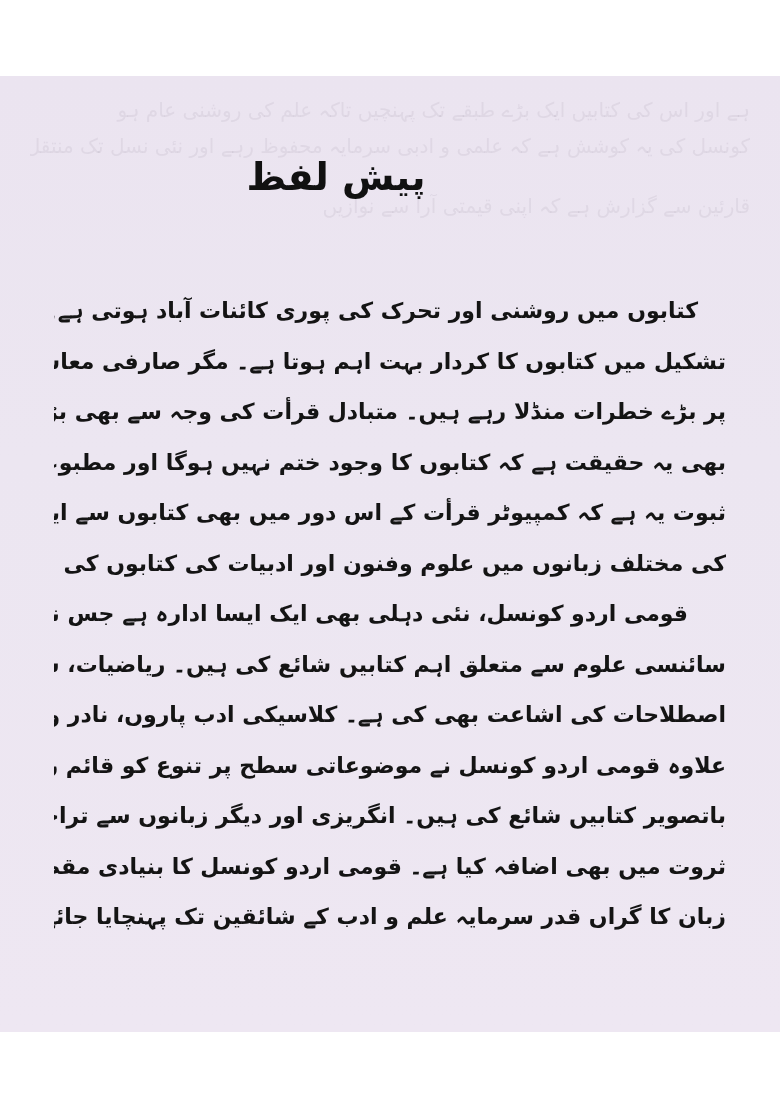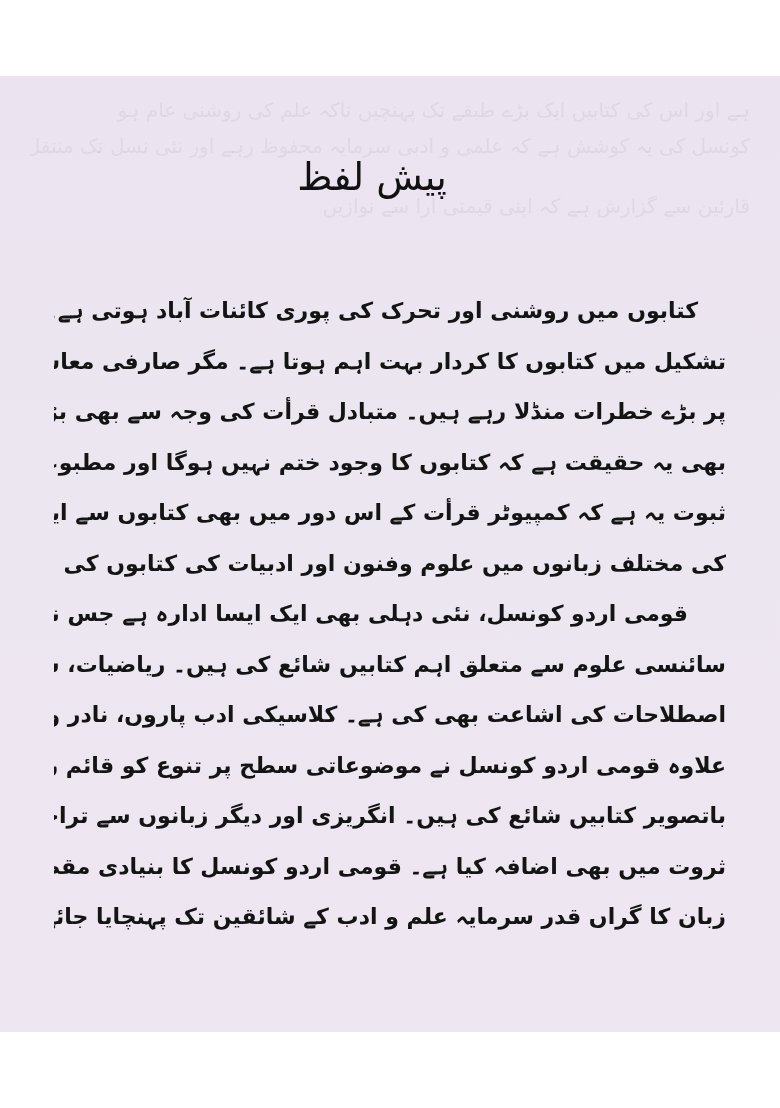--- a/index.html
+++ b/index.html
@@ -35,25 +35,24 @@
       font-family: "DejaVu Sans", sans-serif;
     }
     .title {
       position: absolute;
       top: 82px;
       left: 0;
       width: 672px;
       text-align: center;
       direction: rtl;
       font-family: "DejaVu Sans", sans-serif;
-      font-weight: normal;
+      font-weight: bold;
       font-size: 38px;
       color: #111111;
       line-height: 1;
-      padding-left: 36px;
     }
     .body-text {
       position: absolute;
       top: 210px;
       left: 54px;
       width: 672px;
       direction: rtl;
       text-align: justify;
       text-align-last: justify;
       color: #141414;

